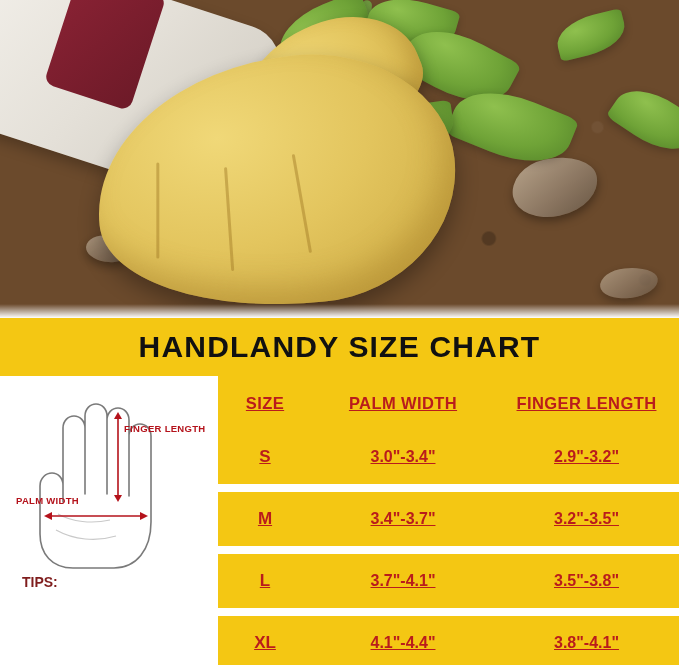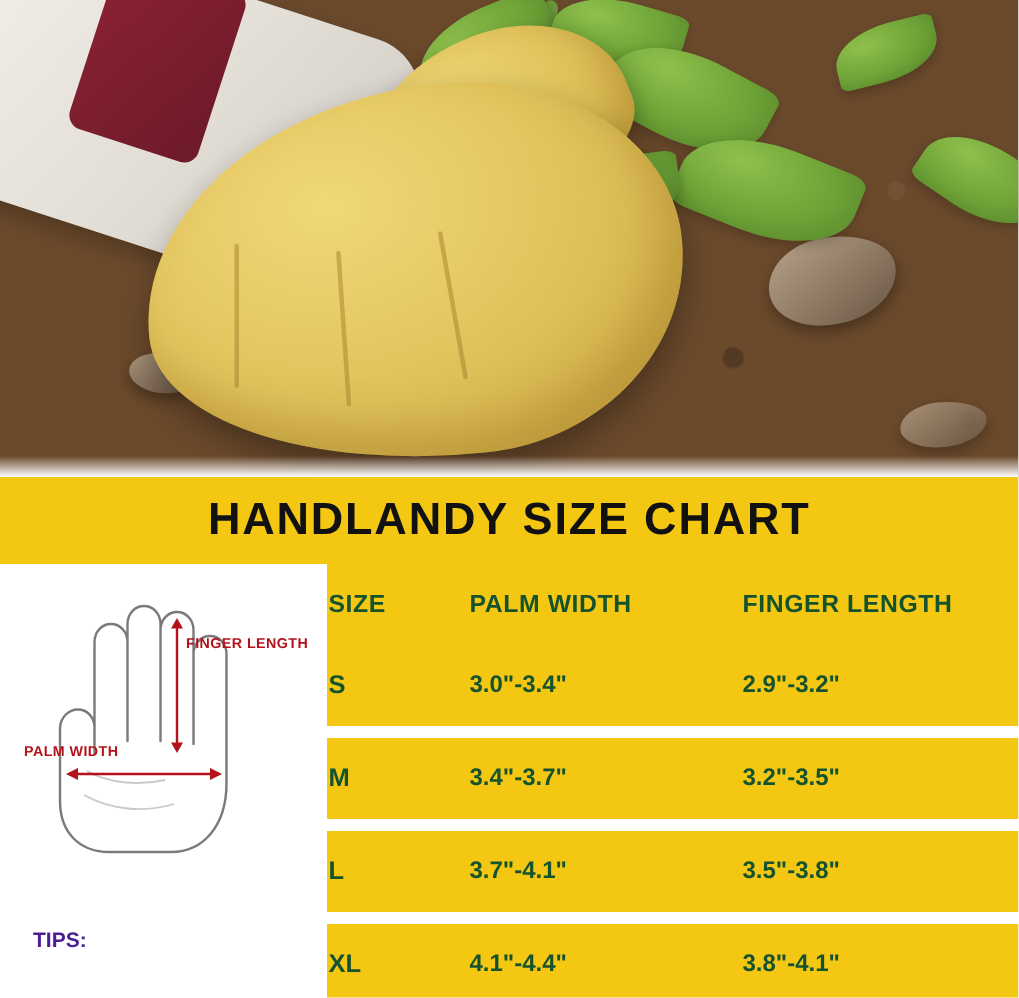--- a/index.html
+++ b/index.html
@@ -169,47 +169,47 @@
 
   .tips {
     position: absolute;
     left: 22px;
     top: 198px;
     width: 186px;
   }
   .tips-title {
     font-size: 14px;
     font-weight: bold;
-    color: #4c1d95;
+    color: #7f1d1d;
     margin-bottom: 3px;
-    margin-top: 44px;
   }
   .tips-body {
     font-size: 11.5px;
     line-height: 1.45;
     color: #2b2b2b;
   }
 
   
   .table-col {
     flex: 1;
     padding-top: 0;
   }
   table.size-chart {
     border-collapse: collapse;
     width: 461px;
     table-layout: fixed;
   }
   table.size-chart th,
   table.size-chart td {
     height: 52px;
-    text-align: left;
+    text-align: center;
     vertical-align: middle;
     font-size: 16px;
-    color: #14532d;
+    color: #b91c1c;
+    text-decoration: underline;
   }
   table.size-chart th {
     background: #f4c713;
     font-size: 16.5px;
     font-weight: bold;
     letter-spacing: .4px;
   }
   table.size-chart tr.band td {
     background: #f4c713;
     font-weight: bold;

